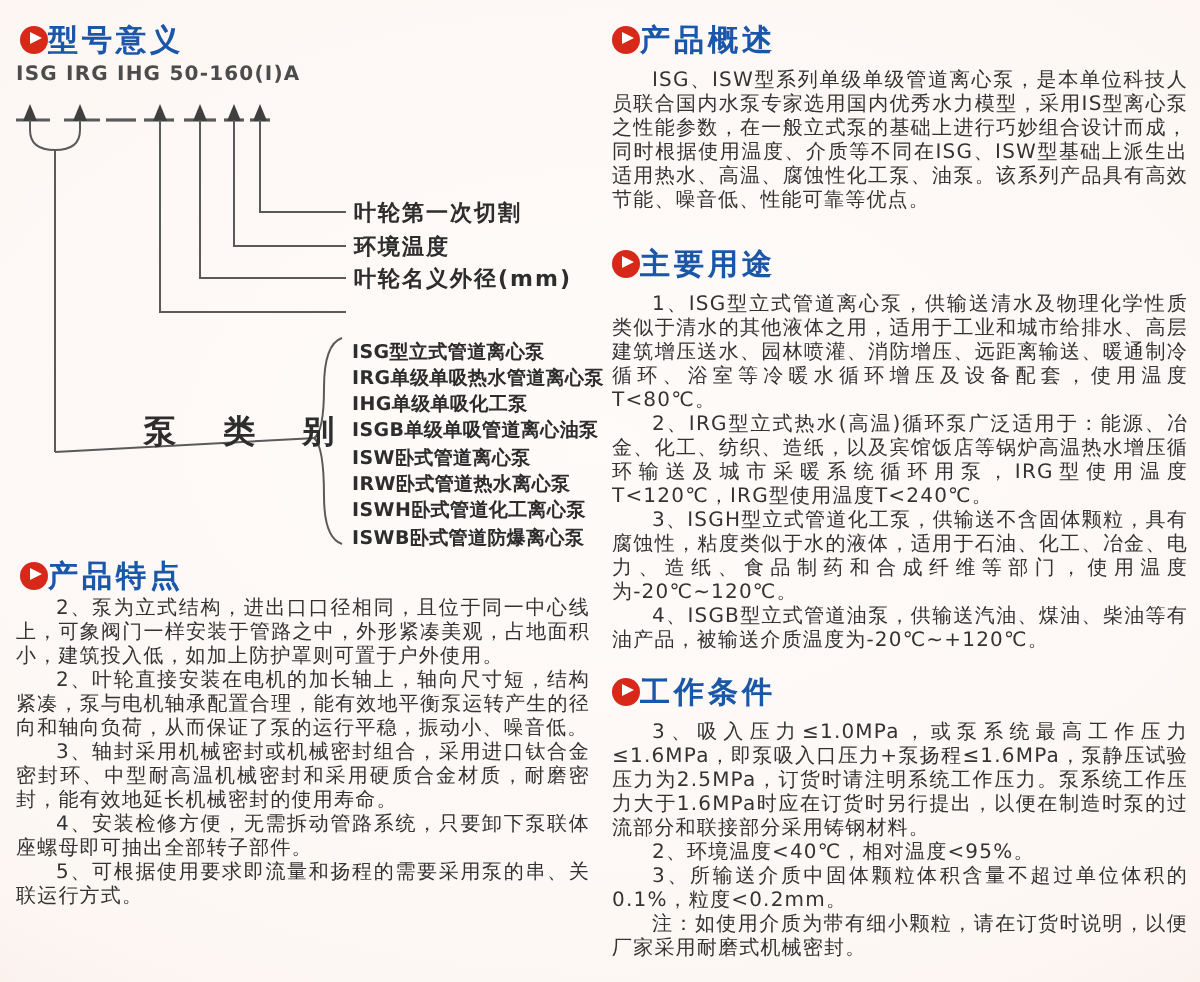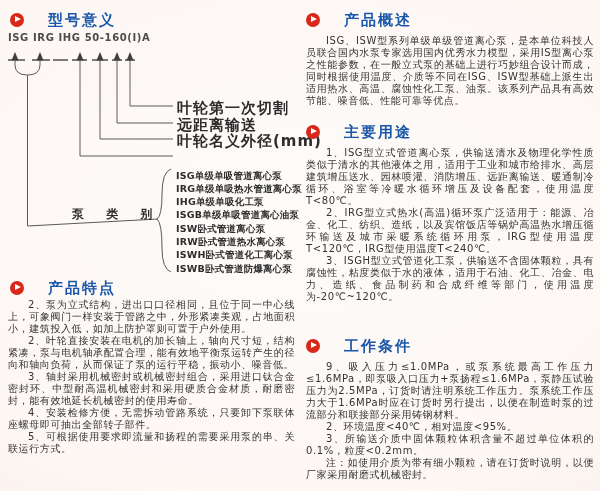--- a/index.html
+++ b/index.html
@@ -11,35 +11,35 @@
   .page {
     position:relative; width:600px; height:491px; overflow:hidden;
     background: radial-gradient(130% 105% at 50% 45%, #fefbf9 0%, #fdf7f4 55%, #f6e2da 100%);
     display:flex;
   }
   .col { position:relative; box-sizing:border-box; height:491px; }
   .col-left  { width:300px; }
   .col-right { width:300px; }
 
   
-  .sec-head { position:absolute; display:flex; align-items:center; gap:24px; height:20px; }
+  .sec-head { position:absolute; display:flex; align-items:center; gap:0; height:20px; }
   .hicon { width:14px; height:14px; border-radius:50%; background:#d7281a; position:relative; flex:0 0 14px; }
   .hicon::after {
     content:""; position:absolute; left:5px; top:3.2px;
     border-left:6.5px solid #ffffff;
     border-top:3.8px solid transparent; border-bottom:3.8px solid transparent;
   }
   .htext { color:#1b57a9; font-size:15px; font-weight:bold; letter-spacing:2px; white-space:nowrap; }
 
   
   .diagram { position:absolute; left:8px; top:32px; width:290px; height:248px; }
   .model-code { position:absolute; left:0; top:0; font-size:10px; font-weight:bold; color:#4c4c4c; letter-spacing:0.6px; white-space:nowrap; }
   .dsvg { position:absolute; left:0; top:16px; }
-  .callout { position:absolute; left:169px; font-size:15px; font-weight:bold; color:#2d2d2d; letter-spacing:1px; white-space:nowrap;text-align:center; }
-  .cat-label { position:absolute; left:64px; top:174px; font-size:12px; font-weight:bold; letter-spacing:9px; color:#2d2d2d; white-space:nowrap; }
+  .callout { position:absolute; left:169px; font-size:11px; font-weight:bold; color:#2d2d2d; letter-spacing:1px; white-space:nowrap;text-align:center; }
+  .cat-label { position:absolute; left:64px; top:174px; font-size:16px; font-weight:bold; letter-spacing:9px; color:#2d2d2d; white-space:nowrap; }
   .cat-item { position:absolute; left:168px; font-size:9.5px; font-weight:bold; color:#2d2d2d; letter-spacing:0.2px; white-space:nowrap; }
 
   
   .body-text p {
     margin:0; font-size:10px; line-height:12px; letter-spacing:0.6px;
     text-align:justify; text-indent:2em; color:#333333; font-weight:400;
   }
   .features-text { position:absolute; left:8px; top:299px; width:287px; }
   .group { position:absolute; left:6px; width:288px; overflow:hidden; }
   .group .sec-head { position:static; margin-bottom:5px; }
@@ -83,26 +83,26 @@
           <path d="M92,12 V91 H165"></path>
           <path d="M72,12 V108 H165"></path>
           <path d="M7,12 L7,17 Q7,27 19.5,27 Q32,27 32,17 L32,12"></path>
           <path d="M19.5,27 V178"></path>
           <path d="M19.5,178 L150,171"></path>
           <path d="M163,121 Q154,124 154,146 Q154,168 149,171 Q154,175 154,200 Q154,221 163,224"></path>
         </g>
       </svg>
 
       <div class="callout" style="top:67px">叶轮第一次切割</div>
-      <div class="callout" style="top:84px">远距离输送</div>
+      <div class="callout" style="top:84px">环境温度</div>
       <div class="callout" style="top:100px">叶轮名义外径(mm)</div>
 
       <div class="cat-label">泵 类 别</div>
 
-      <div class="cat-item" style="top:138px">ISG单级单吸管道离心泵</div>
+      <div class="cat-item" style="top:138px">ISG型立式管道离心泵</div>
       <div class="cat-item" style="top:151px">IRG单级单吸热水管道离心泵</div>
       <div class="cat-item" style="top:164px">IHG单级单吸化工泵</div>
       <div class="cat-item" style="top:177px">ISGB单级单吸管道离心油泵</div>
       <div class="cat-item" style="top:191px">ISW卧式管道离心泵</div>
       <div class="cat-item" style="top:217px">ISWH卧式管道化工离心泵</div>
       <div class="cat-item" style="top:204px">IRW卧式管道热水离心泵</div>
       <div class="cat-item" style="top:231px">ISWB卧式管道防爆离心泵</div>
     </div>
 
     <div class="sec-head" style="left:10px; top:278px;">
@@ -133,30 +133,31 @@
 
     <div class="group" style="top:122px; height:212px;">
       <div class="sec-head">
         <span class="hicon"></span>
         <span class="htext">主要用途</span>
       </div>
       <div class="body-text">
         <p>1、ISG型立式管道离心泵，供输送清水及物理化学性质类似于清水的其他液体之用，适用于工业和城市给排水、高层建筑增压送水、园林喷灌、消防增压、远距离输送、暖通制冷循环、浴室等冷暖水循环增压及设备配套，使用温度T&lt;80℃。</p>
         <p>2、IRG型立式热水(高温)循环泵广泛适用于：能源、冶金、化工、纺织、造纸，以及宾馆饭店等锅炉高温热水增压循环输送及城市采暖系统循环用泵，IRG型使用温度T&lt;120℃，IRG型使用温度T&lt;240℃。</p>
         <p>3、ISGH型立式管道化工泵，供输送不含固体颗粒，具有腐蚀性，粘度类似于水的液体，适用于石油、化工、冶金、电力、造纸、食品制药和合成纤维等部门，使用温度为-20℃~120℃。</p>
+        <p>4、ISGB型立式管道油泵，供输送汽油、煤油、柴油等有油产品，被输送介质温度为-20℃~+120℃。</p>
       </div>
     </div>
 
     <div class="group" style="top:336px; height:155px;">
       <div class="sec-head">
         <span class="hicon"></span>
         <span class="htext">工作条件</span>
       </div>
       <div class="body-text">
-        <p>9、吸入压力≤1.0MPa，或泵系统最高工作压力≤1.6MPa，即泵吸入口压力+泵扬程≤1.6MPa，泵静压试验压力为2.5MPa，订货时请注明系统工作压力。泵系统工作压力大于1.6MPa时应在订货时另行提出，以便在制造时泵的过流部分和联接部分采用铸钢材料。</p>
+        <p>3、吸入压力≤1.0MPa，或泵系统最高工作压力≤1.6MPa，即泵吸入口压力+泵扬程≤1.6MPa，泵静压试验压力为2.5MPa，订货时请注明系统工作压力。泵系统工作压力大于1.6MPa时应在订货时另行提出，以便在制造时泵的过流部分和联接部分采用铸钢材料。</p>
         <p>2、环境温度&lt;40℃，相对温度&lt;95%。</p>
         <p>3、所输送介质中固体颗粒体积含量不超过单位体积的0.1%，粒度&lt;0.2mm。</p>
         <p>注：如使用介质为带有细小颗粒，请在订货时说明，以便厂家采用耐磨式机械密封。</p>
       </div>
     </div>
   </div>
 
 </div>
 
 </body></html>

